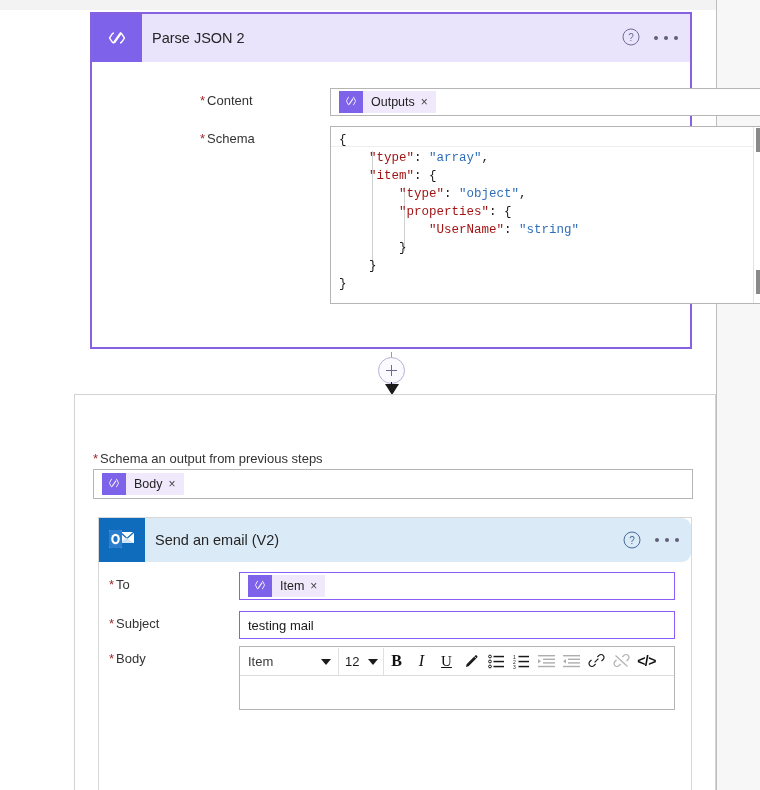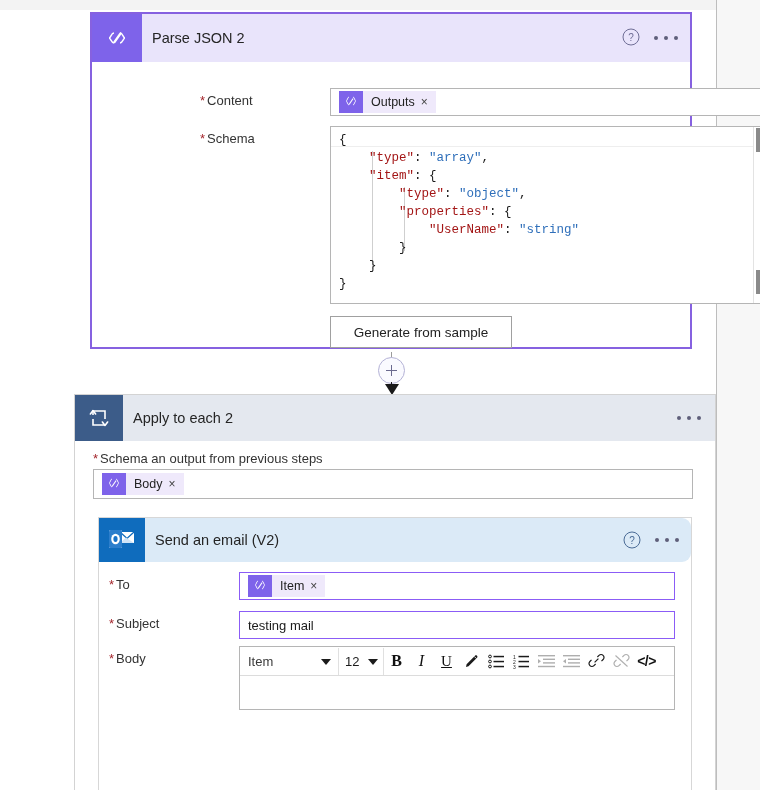--- a/index.html
+++ b/index.html
@@ -166,48 +166,31 @@
             <span class="k-key">"UserName"</span>: <span class="k-str">"string"</span>
         }
     }
 }</span></div>
     <div class="sch-sb">
       <div class="thumb" style="top:1px; height:24px;"></div>
       <div class="thumb" style="top:143px; height:24px;"></div>
     </div>
   </div>
 
-  <button class="gen-btn">Generate from sample</button>
 </div>
 
 <div class="connector">
   <div class="conn-line"></div>
   <div class="conn-circle"></div>
   <div class="conn-stub"></div>
   <div class="conn-arrow"></div>
 </div>
 
 <div class="ate-card">
 
-  <div class="ate-head">
-    <div class="ate-iconbox">
-      <svg width="24" height="24" viewBox="0 0 24 24">
-        <path d="M6 9 L6 5 L18 5 L18 13" fill="none" stroke="#ffffff" stroke-width="1.6" stroke-linejoin="miter"></path>
-        <path d="M18 19 L6 19 L6 13" fill="none" stroke="#ffffff" stroke-width="1.6"></path>
-        <path d="M3.4 8 L6 4.6 L8.6 8" fill="none" stroke="#ffffff" stroke-width="1.6" stroke-linecap="round" stroke-linejoin="round"></path>
-        <path d="M15.4 16 L18 19.4 L20.6 16" fill="none" stroke="#ffffff" stroke-width="1.6" stroke-linecap="round" stroke-linejoin="round"></path>
-      </svg>
-    </div>
-    <div class="ate-title">Apply to each 2</div>
-    <div class="head-dots" style="right:14px; top:14px;">
-      <i></i>
-        <i></i>
-        <i></i>
-    </div>
-  </div>
 
   <div class="ate-body">
 
     <div class="sel-lbl lbl">
       <span class="req">*</span><span>Schema an output from previous steps</span>
     </div>
 
     <div class="sel-box tokbox">
       <span class="token">
         <span class="tk-ico">

